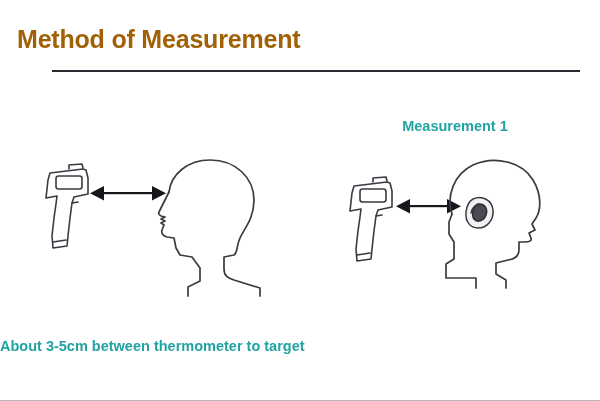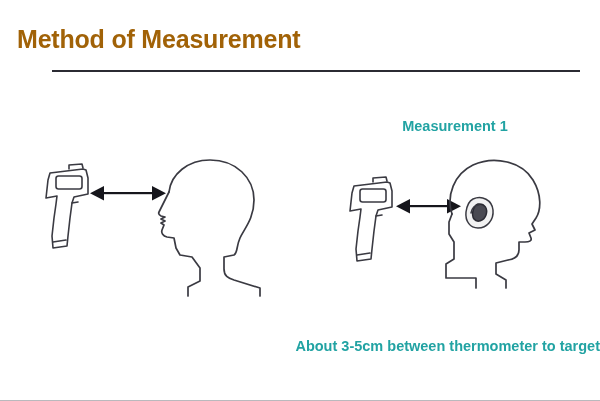--- a/index.html
+++ b/index.html
@@ -63,21 +63,21 @@
     top: 38px;
     left: 0;
     width: 250px;
     height: 140px;
   }
   .caption {
     position: absolute;
     left: 0;
     top: 338px;
     width: 600px;
-    text-align: right;
+    text-align: left;
     font-size: 14.5px;
     font-weight: bold;
     color: #22a3a3;
     white-space: nowrap;
   }
   svg { display: block; overflow: visible; }
 </style>
 </head>
 <body>
 

